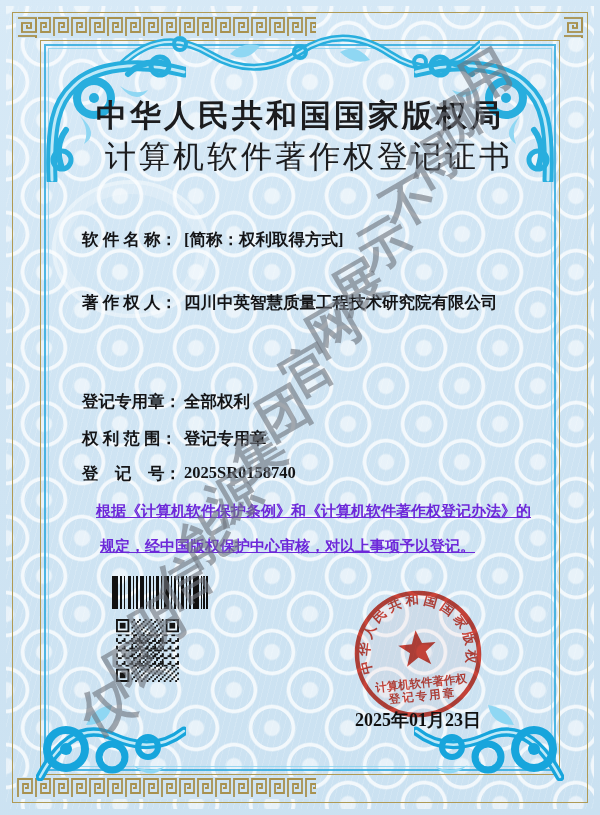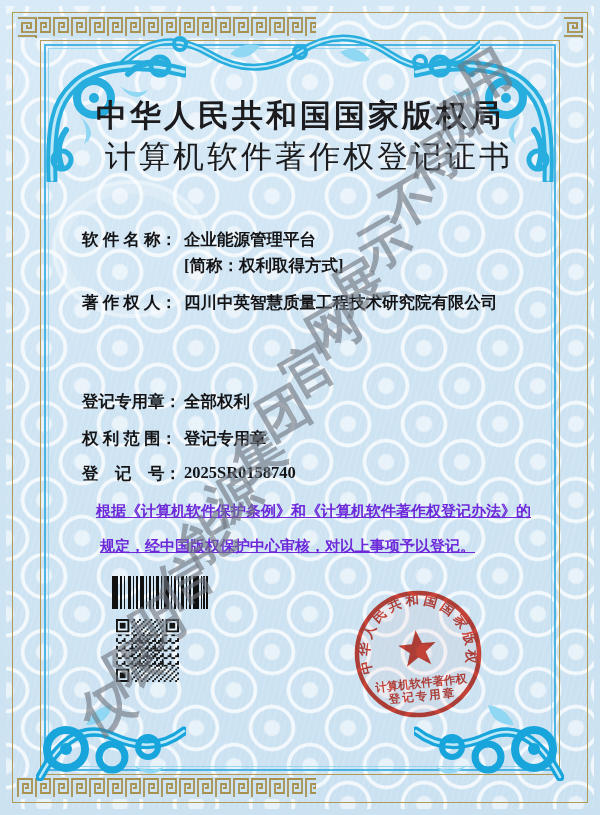--- a/index.html
+++ b/index.html
@@ -163,21 +163,20 @@
       <path d="M96,84 q16,8 32,2 q-12,14 -32,-2z" fill="#8fd7f3" stroke="none"></path>
     </g>
   </svg>
 
   <div class="titles title1">中华人民共和国国家版权局</div>
   <div class="titles title2">计算机软件著作权登记证书</div>
 
   <div class="field f0">
     <div class="lbl">软 件 名 称：</div>
     <div class="vals">
-      <div>企业能源管理平台</div>
       <div>[简称：权利取得方式]</div>
     </div>
   </div>
   <div class="field f1">
     <div class="lbl">著 作 权 人：</div>
     <div class="vals">
         <div>四川中英智慧质量工程技术研究院有限公司</div>
       </div>
   </div>
   <div class="field f2">
@@ -264,20 +263,21 @@
         </defs>
       <text fill="#d23528" font-size="13.5" font-weight="bold" letter-spacing="3.5" font-family="Liberation Serif, serif">
         <textPath href="#sealArc" startOffset="2">中华人民共和国国家版权局</textPath>
       </text>
       <path fill="#d23528" d="M66 42 L71.1 55.6 L84.8 55.8 L73.9 64.4 L78.2 77.5 L66 69.4 L53.8 77.5 L58.1 64.4 L47.2 55.8 L60.9 55.6 Z"></path>
       <text x="66" y="99" text-anchor="middle" fill="#d23528" font-size="11.5" font-weight="bold" font-family="Liberation Serif, serif">计算机软件著作权</text>
       <text x="66" y="112" text-anchor="middle" fill="#d23528" font-size="11.5" font-weight="bold" letter-spacing="2" font-family="Liberation Serif, serif">登记专用章</text>
     </g>
   </svg>
 
+  <div class="issue-date">2025年01月23日</div>
 
   <div class="watermark">
       <span style="left: 82px; top: 682px; color: rgb(112, 118, 127);">仅</span>
       <span style="left: 107.1px; top: 639.9px; color: rgb(112, 118, 127);">限</span>
       <span style="left: 132.2px; top: 597.8px; color: rgb(112, 118, 127);">明</span>
       <span style="left: 157.3px; top: 555.7px; color: rgb(112, 118, 127);">信</span>
       <span style="left: 182.4px; top: 513.6px; color: rgb(112, 118, 127);">能</span>
       <span style="left: 207.5px; top: 471.5px; color: rgb(112, 118, 127);">源</span>
       <span style="left: 232.6px; top: 429.4px; color: rgb(112, 118, 127);">集</span>
       <span style="left: 257.7px; top: 387.3px; color: rgb(112, 118, 127);">团</span>

